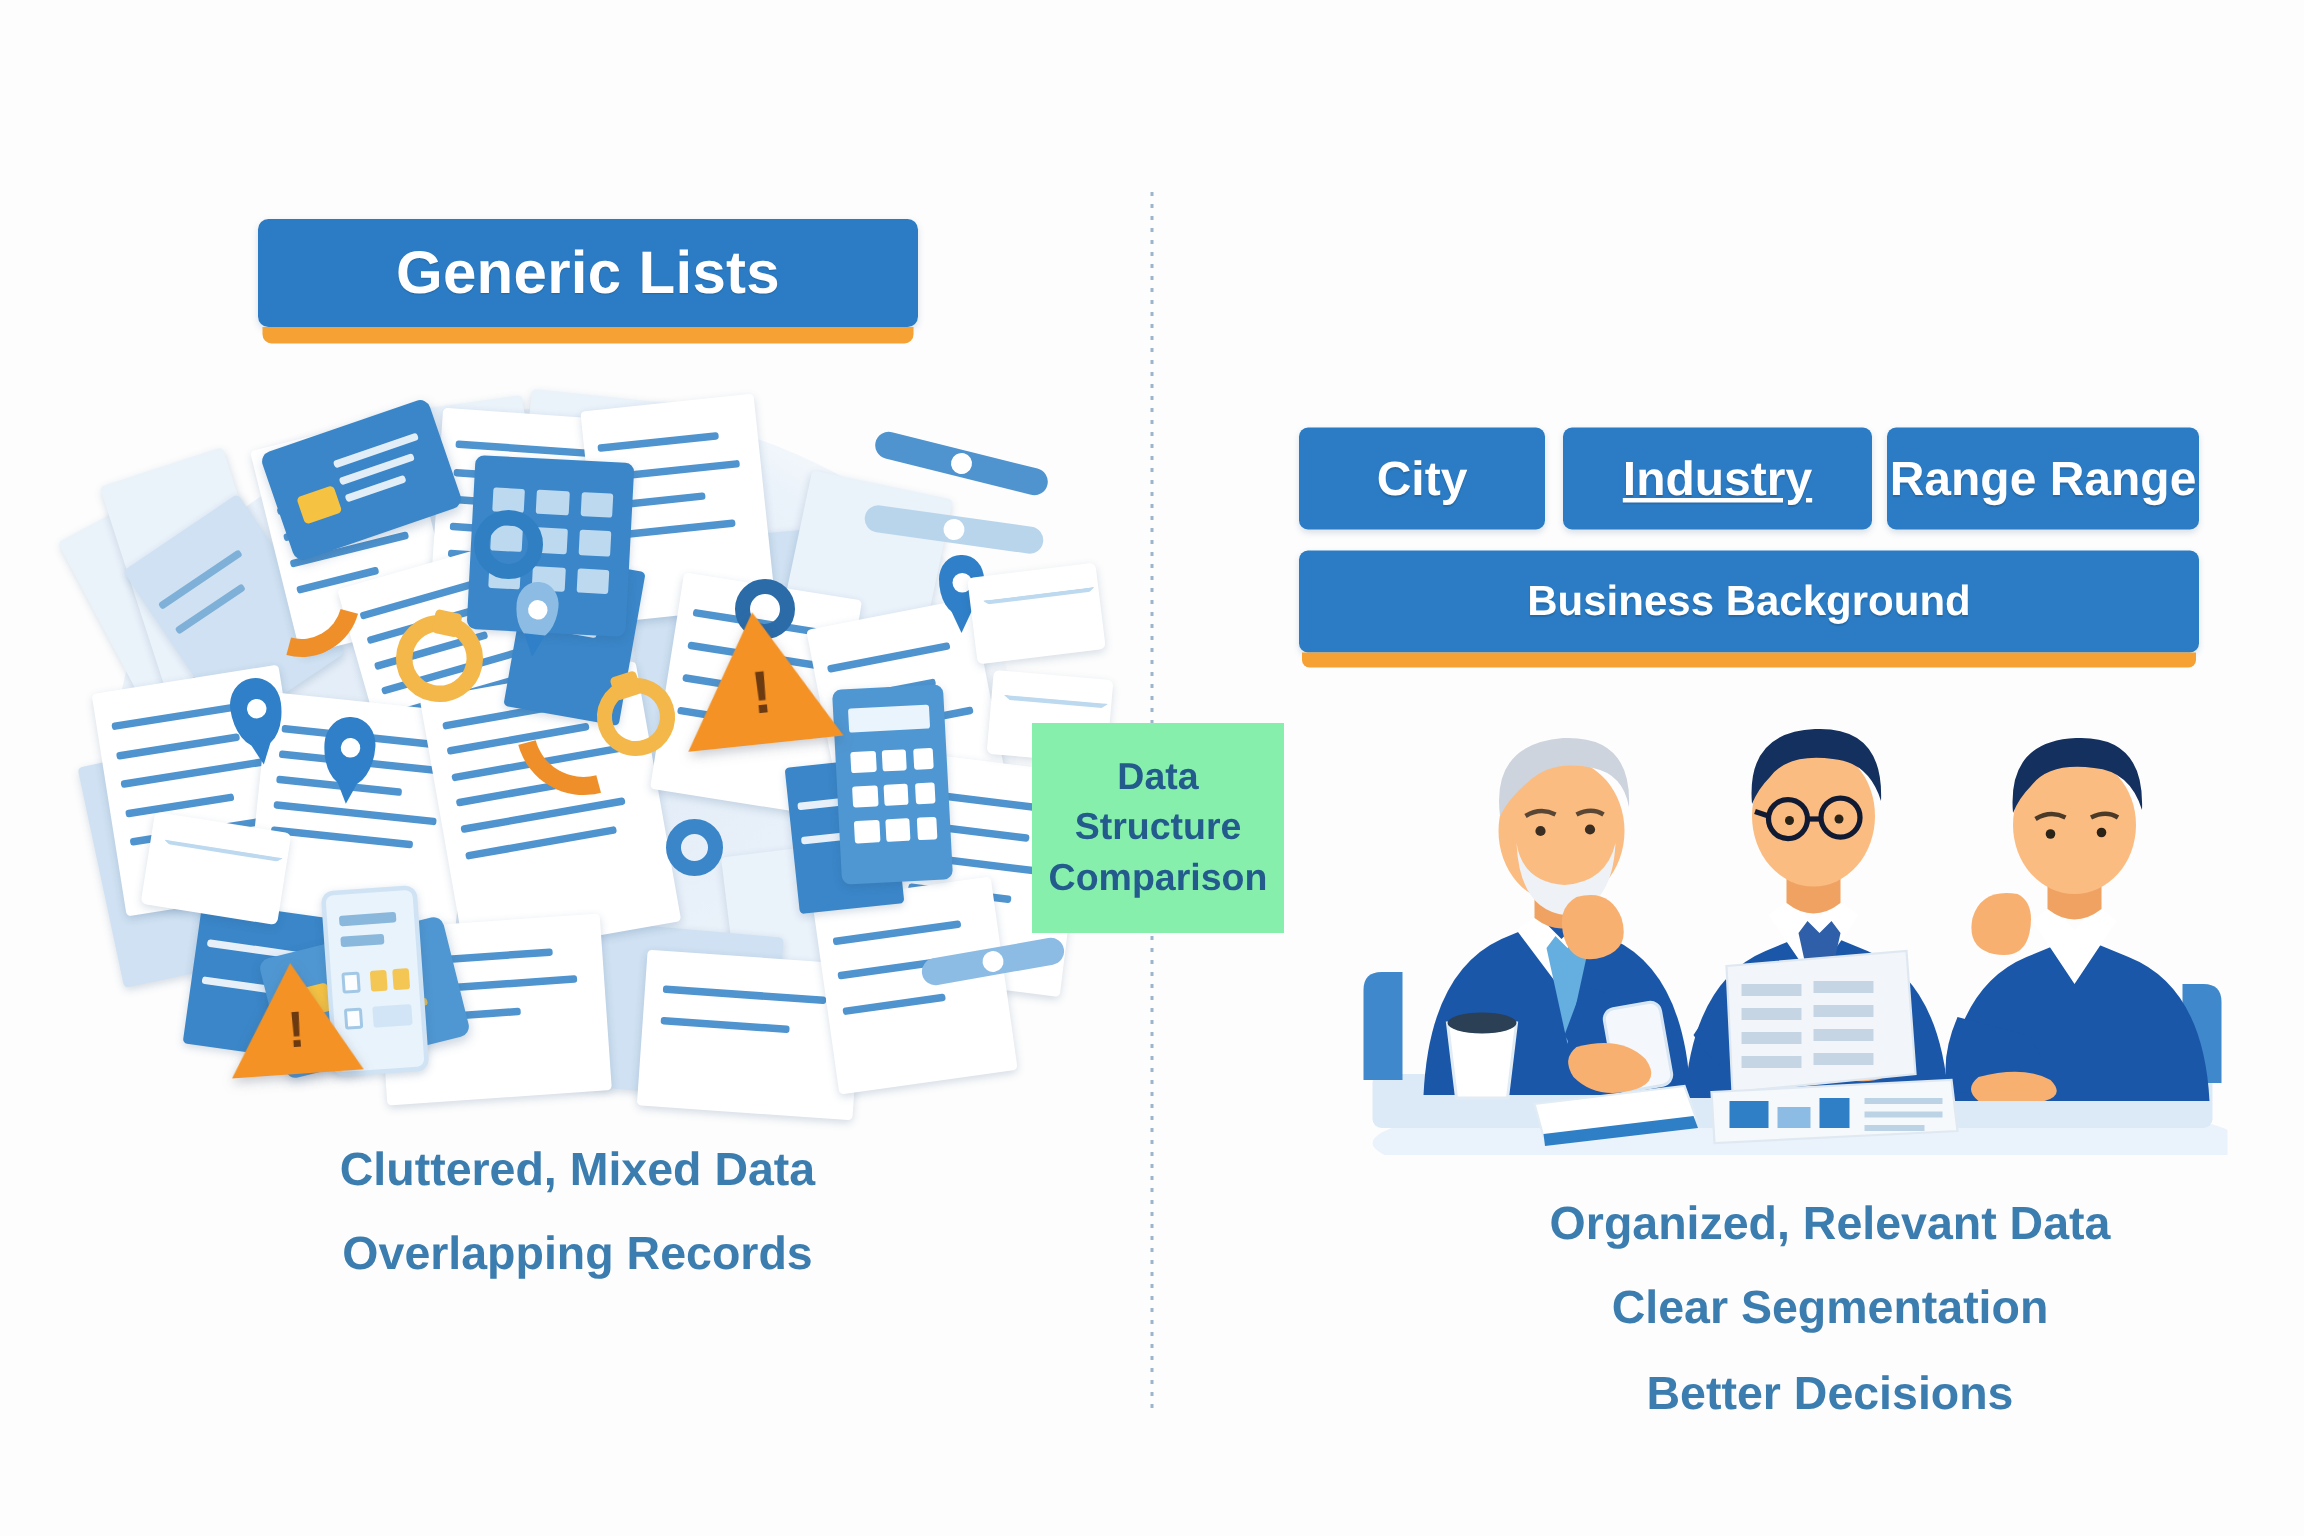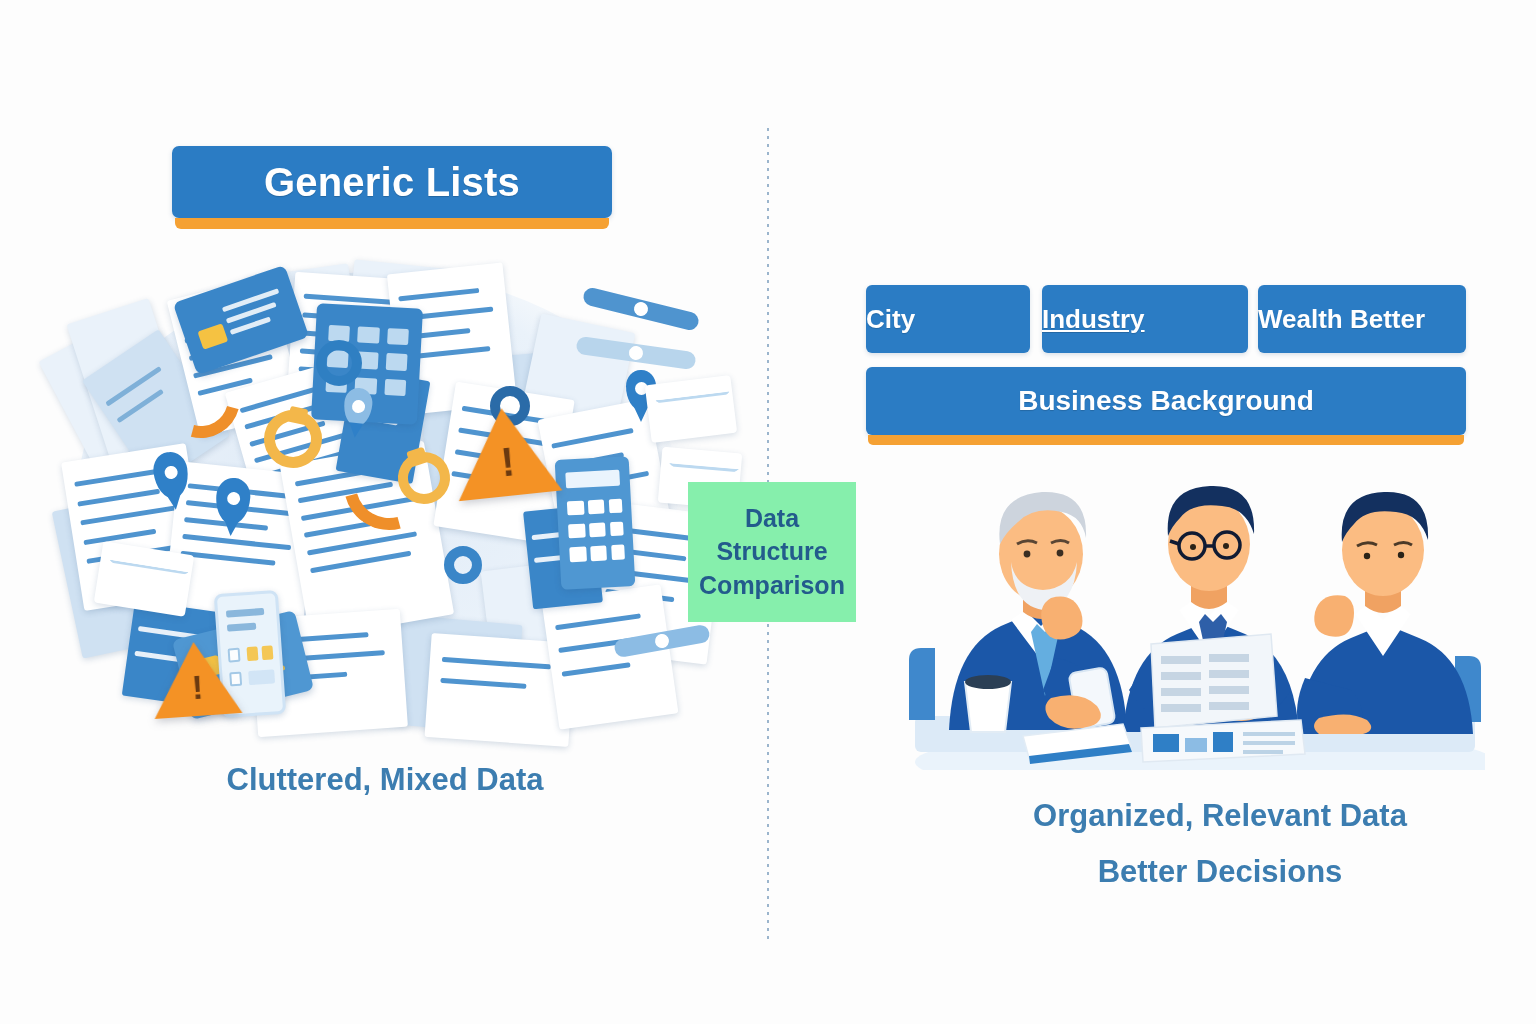--- a/index.html
+++ b/index.html
@@ -47,22 +47,22 @@
 
   #hdr-left  { left: 172px;  top: 146px; width: 440px; height: 72px; font-size: 40px; }
   #hdr-right { left: 920px;  top: 146px; width: 496px; height: 72px; font-size: 40px; }
 
   
   .tag {
     position: absolute;
     background: #2b7cc4;
     border-radius: 6px;
     box-shadow: 0 2px 4px rgba(40,80,130,.16);
-    display: flex; align-items: center; justify-content: flex-start;
-    color: #fff; font-weight: bold; font-size: 26px;
+    display: flex; align-items: center; justify-content: center;
+    color: #fff; font-weight: bold; font-size: 32px;
     text-shadow: 0 1px 1px rgba(0,0,0,.16);
   }
   #tag-0 { left: 866px;  top: 285px; width: 164px; height: 68px; }
   #tag-1 { left: 1042px; top: 285px; width: 206px; height: 68px; text-decoration: underline; }
   #tag-2 { left: 1258px; top: 285px; width: 208px; height: 68px; }
   #tag-wide {
     position: absolute;
     left: 866px; top: 367px; width: 600px; height: 68px;
     background: #2b7cc4; border-radius: 6px;
     box-shadow: 0 2px 4px rgba(40,80,130,.16);
@@ -227,21 +227,21 @@
   </div>
 
 
   <div class="tag" id="tag-0">
     <span>City</span>
   </div>
   <div class="tag" id="tag-1">
     <span>Industry</span>
   </div>
   <div class="tag" id="tag-2">
-    <span>Wealth Better</span>
+    <span>Range Range</span>
   </div>
   <div id="tag-wide">
     <span>Business Background</span>
     <span class="rule"></span>
   </div>
 
   <div id="pile">
     <div class="halo"></div>
 
     <div class="doc pale" style="left:6px;  top:72px;  width:86px;  height:130px; transform:rotate(-28deg);"></div>
@@ -549,20 +549,22 @@
           <rect x="338" y="262" width="52" height="4"></rect>
           <rect x="338" y="271" width="52" height="4"></rect>
           <rect x="338" y="280" width="40" height="4"></rect>
         </g>
       </g>
     </svg>
   </div>
 
   <div class="bullets" id="bullets-left">
     <div>Cluttered, Mixed Data</div>
+    <div>Overlapping Records</div>
   </div>
 
   <div class="bullets" id="bullets-right">
     <div>Organized, Relevant Data</div>
+    <div>Clear Segmentation</div>
     <div>Better Decisions</div>
   </div>
 
 </div>
 
 </body></html>

